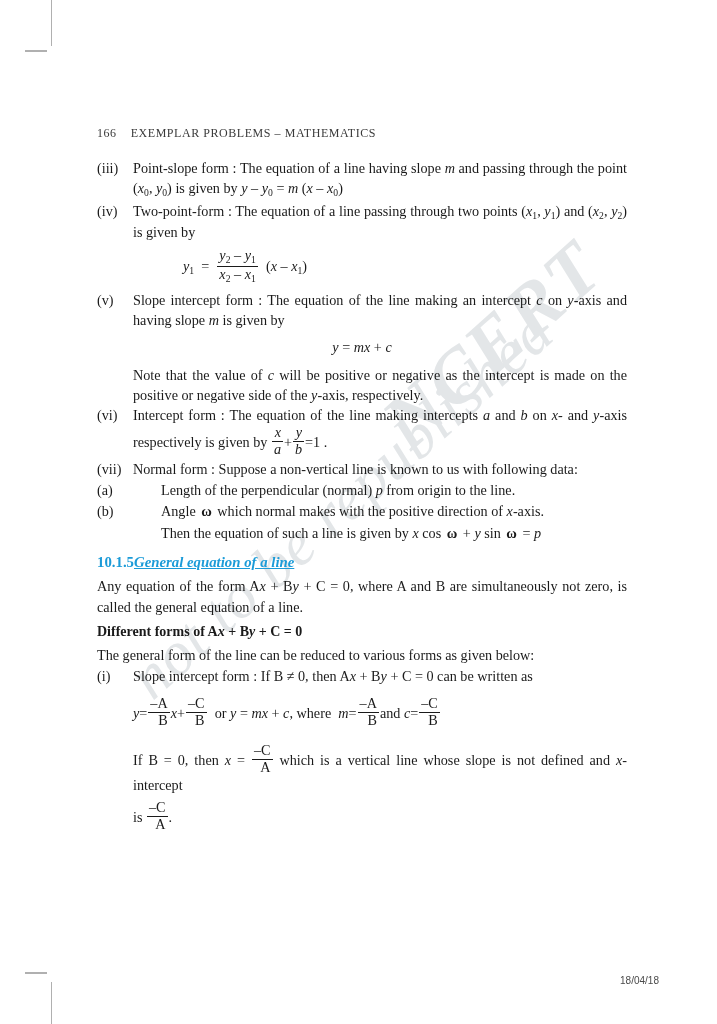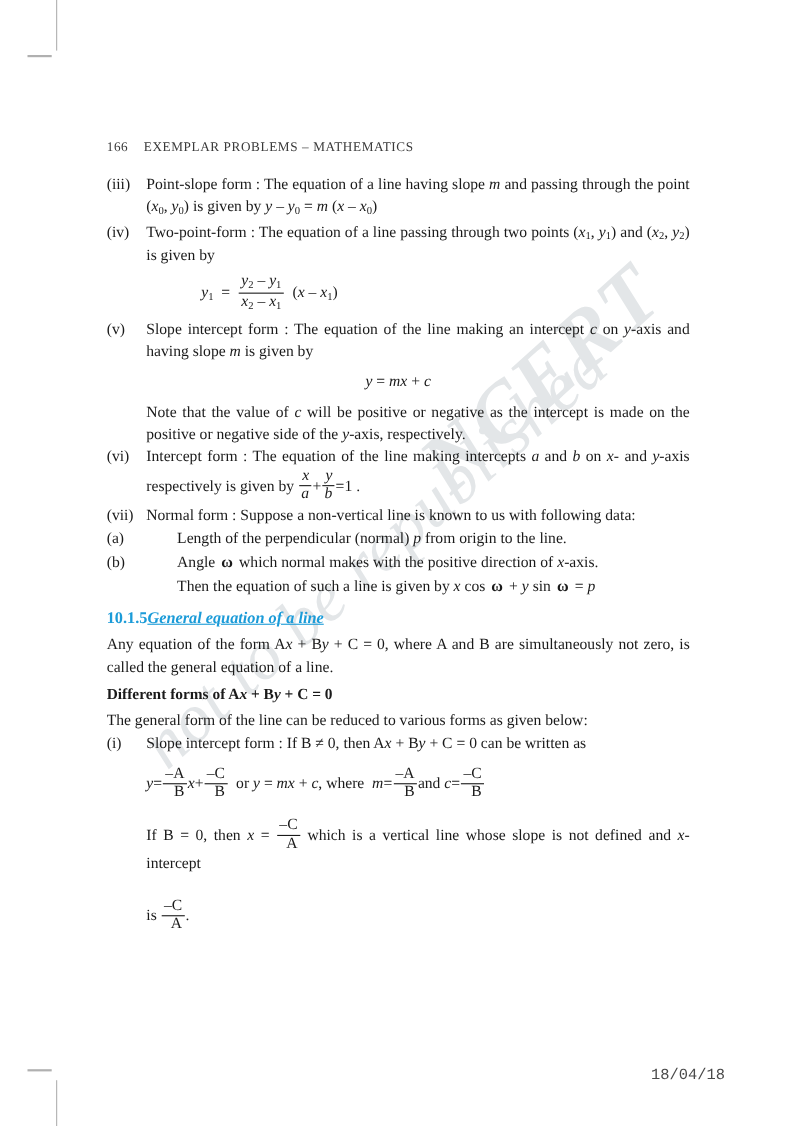--- a/index.html
+++ b/index.html
@@ -187,22 +187,22 @@
     font-weight: bold;
     font-style: normal;
     font-size: 1.02em;
     margin: 0 2px;
   }
 
   .footer-date {
     position: absolute;
     right: 58px;
     bottom: 38px;
-    font-family: Liberation Mono, monospace;
-    font-size: 14px;
+    font-family: Liberation Sans, sans-serif;
+    font-size: 10px;
     color: #4a4a4a;
   }
 </style>
 </head>
 <body>
 
 <div class="crop-v-top"></div>
 <div class="crop-h-top"></div>
 <div class="crop-h-bot"></div>
 <div class="crop-v-bot"></div>
@@ -289,18 +289,18 @@
       <div class="marker">(i)</div>
       <div class="content"><span>Slope intercept form : If B </span><span>≠</span><span> 0, then A</span><i>x</i><span> + B</span><i>y</i><span> + C = 0 can be written as</span></div>
     </div>
 
     <div class="eq-indent">
       <i>y</i><span>=</span><span class="frac"><span class="num">–A</span><span class="den">B</span></span><i>x</i><span>+</span><span class="frac"><span class="num">–C</span><span class="den">B</span></span>&nbsp;<span> or </span><span><i>y</i> = <i>mx</i> + <i>c</i></span><span>, where </span>&nbsp;<i>m</i><span>=</span><span class="frac"><span class="num">–A</span><span class="den">B</span></span><span>and </span><i>c</i><span>=</span><span class="frac"><span class="num">–C</span><span class="den">B</span></span>
     </div>
 
     <div class="indent-note" style="margin-top:14px;"><span>If B </span><span>= 0, then </span><i>x</i><span> = </span><span class="frac"><span class="num">–C</span><span class="den">A</span></span><span> which is a vertical line whose slope is not defined and </span><i>x</i><span>-intercept</span></div>
 
-    <div class="indent-note" style="margin-top:20px;"><span>is </span><span class="frac"><span class="num">–C</span><span class="den">A</span></span><span>.</span></div>
+    <div class="indent-note" style="margin-top:4px;"><span>is </span><span class="frac"><span class="num">–C</span><span class="den">A</span></span><span>.</span></div>
 
   </div>
 
   <div class="footer-date">18/04/18</div>
 </div>
 
 </body></html>

